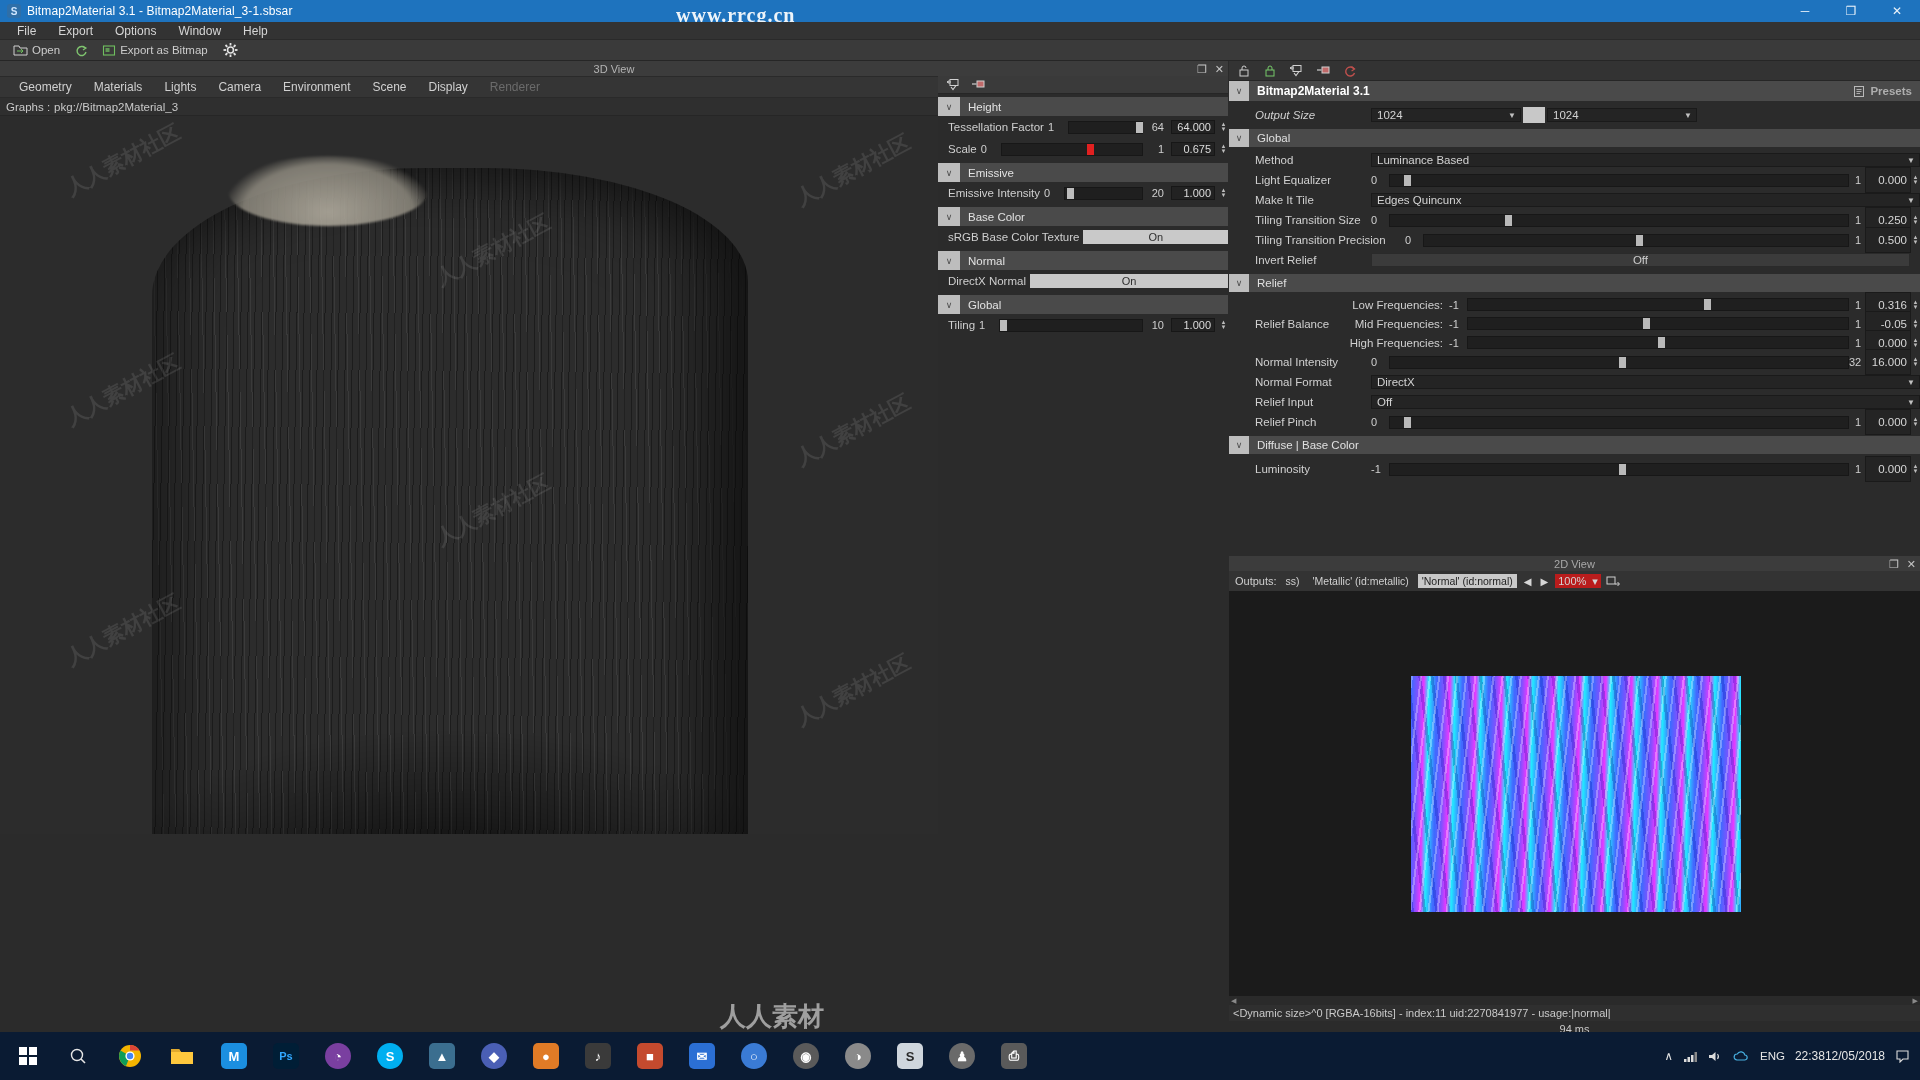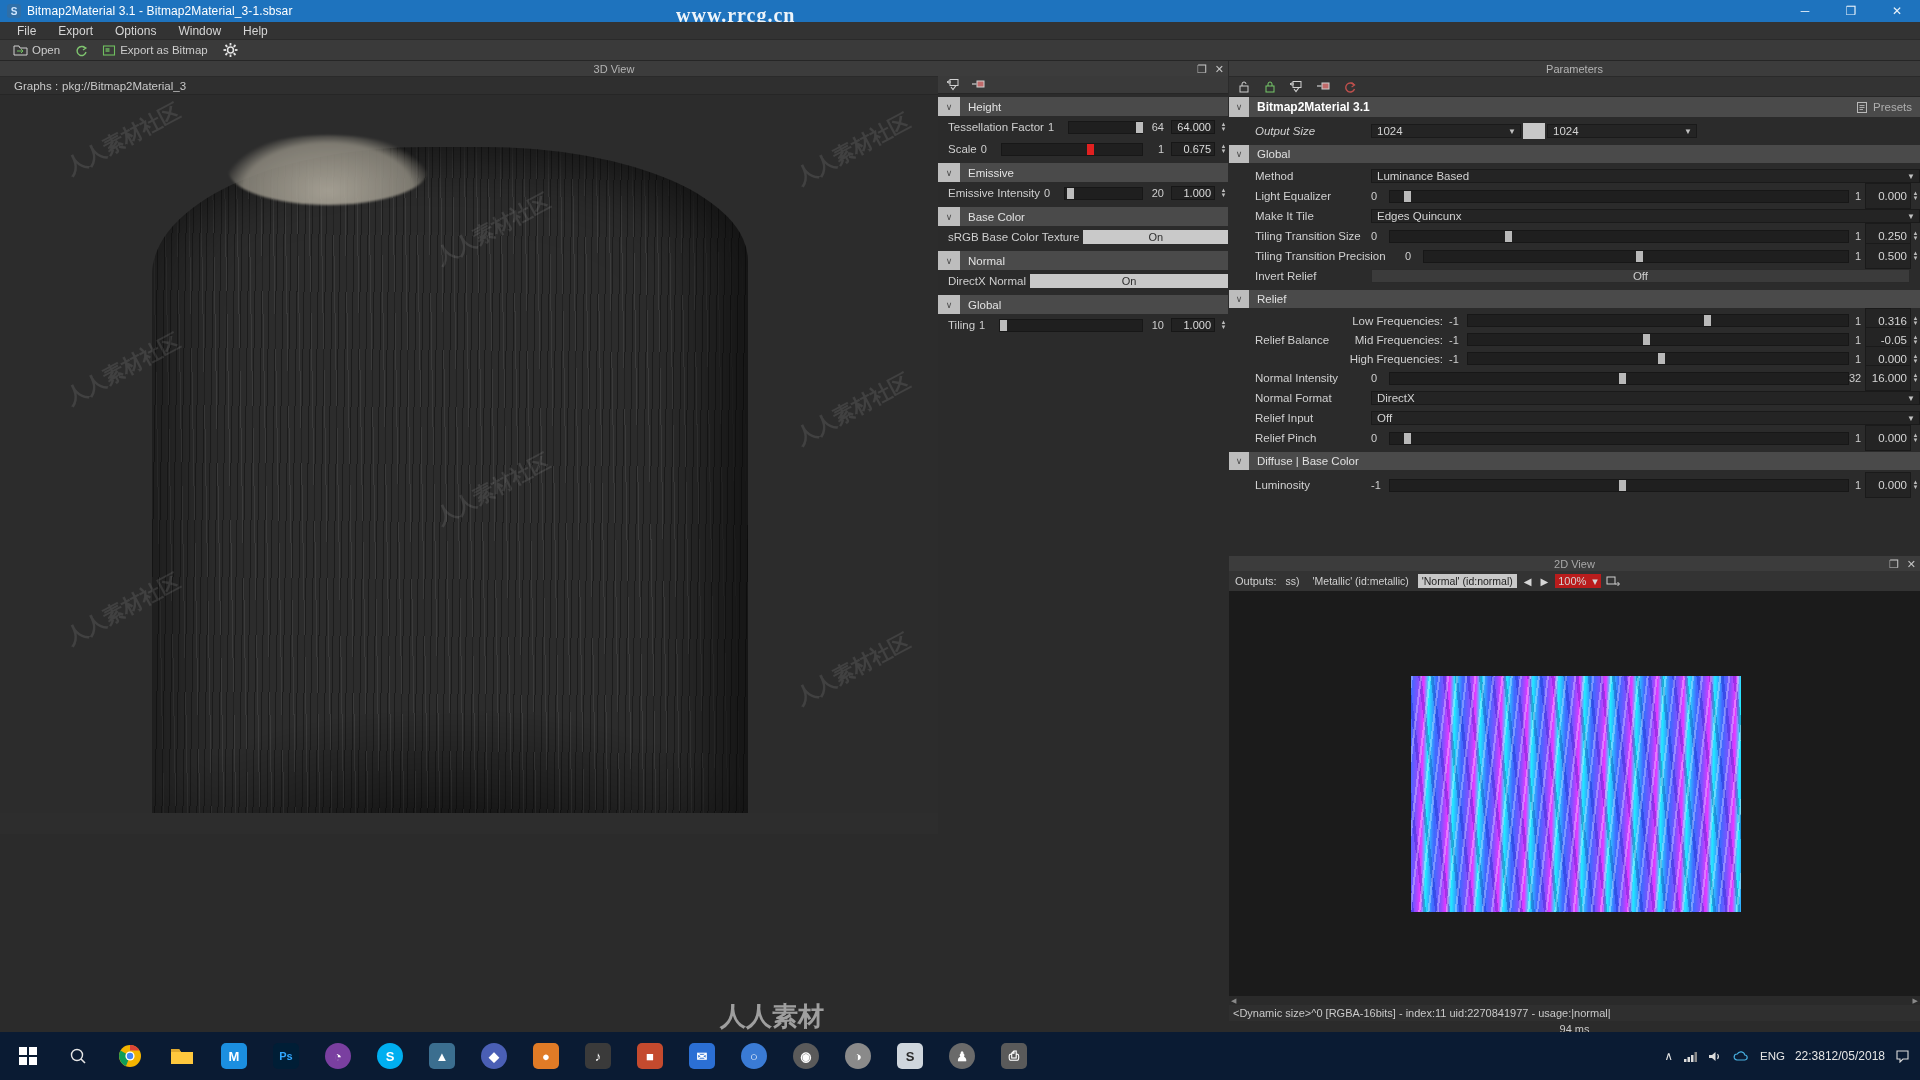--- a/index.html
+++ b/index.html
@@ -64,21 +64,21 @@
   .vp-hdr-btns{ position:absolute; right:4px; top:0; height:16px; display:flex; gap:8px; align-items:center;}
   .vp-hdr-btns span{ font-size:11px; color:#c4c4c4; cursor:pointer;}
   .vp-tabs{
     height:21px; background:#353535; display:flex; align-items:center;
     padding-left:8px; gap:0px; border-bottom:1px solid #2a2a2a;
   }
   .vp-tab{ padding:0 11px; font-size:12px; color:#d0d0d0; line-height:21px;}
   .vp-tab.disabled{ color:#6b6b6b; }
   .vp-graphs{
     height:18px; background:#2f2f2f; display:flex; align-items:center;
-    font-size:11.5px; color:#c9c9c9; position:relative; border-bottom:1px solid #262626;padding-left:8px;
+    font-size:11.5px; color:#c9c9c9; position:relative; border-bottom:1px solid #262626;
   }
   .vp-graphs .gpath{ padding-left:6px; }
   .vp-graph-right{ position:absolute; right:0; top:0; height:18px; display:flex; align-items:center; gap:0;}
   .caretbtn{ width:18px;height:18px; display:flex;align-items:center;justify-content:center; font-size:8px; color:#c0c0c0;}
   .matsel{ font-size:11.5px; color:#cfcfcf; padding-right:2px;}
 
   .vp-canvas{
     position:relative; width:100%; height:718px; background:#2c2c2c; overflow:hidden;
   }
 
@@ -176,21 +176,21 @@
     border-bottom:1px solid #262626;
   }
   .rp-title{
     display:flex; align-items:center; height:20px; background:#4a4a4a; position:relative;
     font-size:12px; font-weight:bold; color:#ffffff;
   }
   .rp-title .chev{ width:20px;height:20px; background:#bdbdbd; color:#4a4a4a;
     display:flex;align-items:center;justify-content:center; font-size:9px; font-weight:normal;}
   .rp-title .t{ padding-left:8px; }
   .rp-presets{ position:absolute; right:8px; top:0; height:20px; display:flex; align-items:center; gap:5px;
-    font-size:11.5px; color:#aeaeae; font-weight:normal;}
+    font-size:11.5px; color:#aeaeae; font-weight:bold;}
 
   .prow{
     display:flex; align-items:center; height:20px; font-size:11.5px; color:#d0d0d0; padding-left:26px;
   }
   .prow .plbl{ width:116px; }
   .prow .plbl.ital{ font-style:italic; }
   .combo{
     flex:1; height:14px; background:#242424; border:1px solid #1a1a1a; position:relative;
     display:flex; align-items:center; padding-left:5px; font-size:11.5px; color:#d3d3d3;
   }
@@ -365,20 +365,30 @@
   </div>
 
   <div class="viewport-panel">
     <div class="vp-header">
       <span>3D View</span>
       <div class="vp-hdr-btns">
         <span>❐</span>
         <span>✕</span>
       </div>
     </div>
+    <div class="vp-tabs">
+      <div class="vp-tab">Geometry</div>
+      <div class="vp-tab">Materials</div>
+      <div class="vp-tab">Lights</div>
+      <div class="vp-tab">Camera</div>
+      <div class="vp-tab">Environment</div>
+      <div class="vp-tab">Scene</div>
+      <div class="vp-tab">Display</div>
+      <div class="vp-tab disabled">Renderer</div>
+    </div>
     <div class="vp-graphs">
       <span class="gpath">Graphs :</span>
       <span style="padding-left:4px">pkg://Bitmap2Material_3</span>
       <div class="vp-graph-right">
         <div class="caretbtn">▾</div>
         <div class="matsel">Materials</div>
         <div class="caretbtn">▾</div>
       </div>
     </div>
     <div class="vp-canvas">
@@ -480,23 +490,20 @@
       <div class="numbox">1.000</div>
       <div class="spin">▲<br>▼</div>
     </div>
   </div>
 
   <svg class="cursor" width="16" height="22" viewBox="0 0 16 22" style="overflow:visible">
     <path d="M0 0 L0 16 L4 12.5 L6.6 18.5 L9.4 17.3 L6.8 11.5 L12 11.2 Z" fill="#ffffff" stroke="#000" stroke-width="1"></path>
   </svg>
 
   <div class="right-panel">
-    <div class="rp-header">
-      <span>Parameters</span>
-    </div>
     <div class="rp-toolbar">
       <svg width="14" height="14" viewBox="0 0 14 14">
         <rect x="3" y="6" width="8" height="6" fill="none" stroke="#cfcfcf" stroke-width="1"></rect>
         <path d="M5 6 V4 a2 2 0 0 1 4 0" fill="none" stroke="#cfcfcf" stroke-width="1"></path>
       </svg>
       <svg width="14" height="14" viewBox="0 0 14 14">
         <rect x="3" y="6" width="8" height="6" fill="none" stroke="#77c96a" stroke-width="1"></rect>
         <path d="M5 6 V4 a2 2 0 0 1 4 0 V6" fill="none" stroke="#77c96a" stroke-width="1"></path>
       </svg>
       <svg width="15" height="13" viewBox="0 0 15 13">

